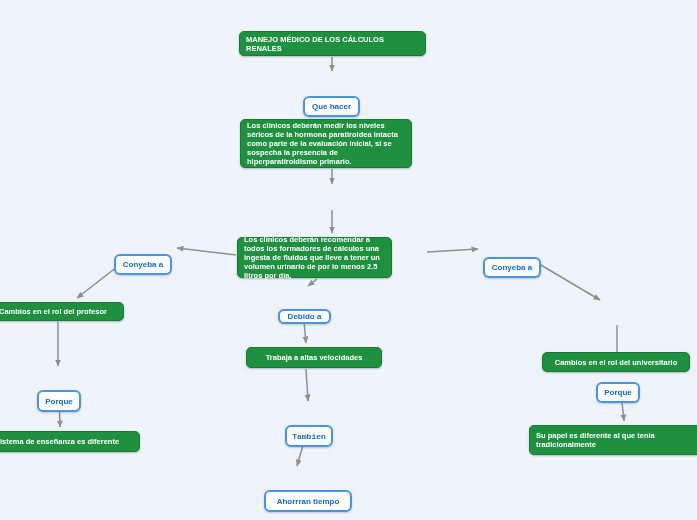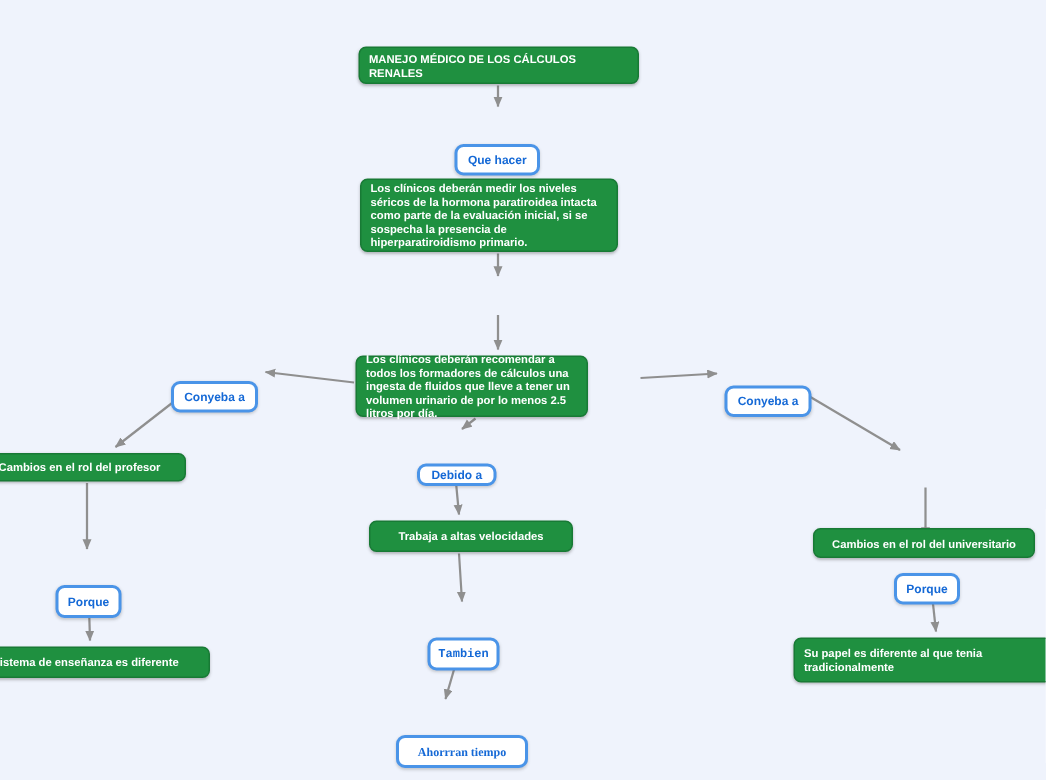--- a/index.html
+++ b/index.html
@@ -71,21 +71,21 @@
   #n-conyeba-r   { left: 483px; top: 237px; width: 58px;  height: 21px; }
   #n-debido      { left: 278px; top: 289px; width: 53px;  height: 15px; }
   #n-profesor    { left: -18px; top: 302px; width: 142px; height: 19px; }
   #n-porque-l    { left: 37px;  top: 370px; width: 44px;  height: 22px; }
   #n-sistema     { left: -26px; top: 431px; width: 166px; height: 21px; }
   #n-universitario { left: 542px; top: 304px; width: 148px; height: 20px; margin-top: 48px; }
   #n-porque-r    { left: 596px; top: 362px; width: 44px;  height: 21px; }
   #n-su-papel    { left: 529px; top: 425px; width: 176px; height: 30px; }
   #n-trabaja     { left: 246px; top: 347px; width: 136px; height: 21px; }
   #n-tambien     { left: 285px; top: 405px; width: 48px;  height: 22px; font-family: Liberation Mono, monospace; }
-  #n-ahorrran    { left: 264px; top: 470px; width: 88px;  height: 22px; font-family: Liberation Serif, serif; }
+  #n-ahorrran    { left: 264px; top: 470px; width: 88px;  height: 22px; }
 </style>
 </head>
 <body>
 
 <div id="canvas">
 
   <svg id="edges" width="697" height="520" viewBox="0 0 697 520">
     <defs>
       <marker id="arrow" markerUnits="userSpaceOnUse" markerWidth="8" markerHeight="8" refX="6.5" refY="3" orient="auto">
         <path d="M0,0 L7,3 L0,6 Z" fill="#8f8f8f"></path>

